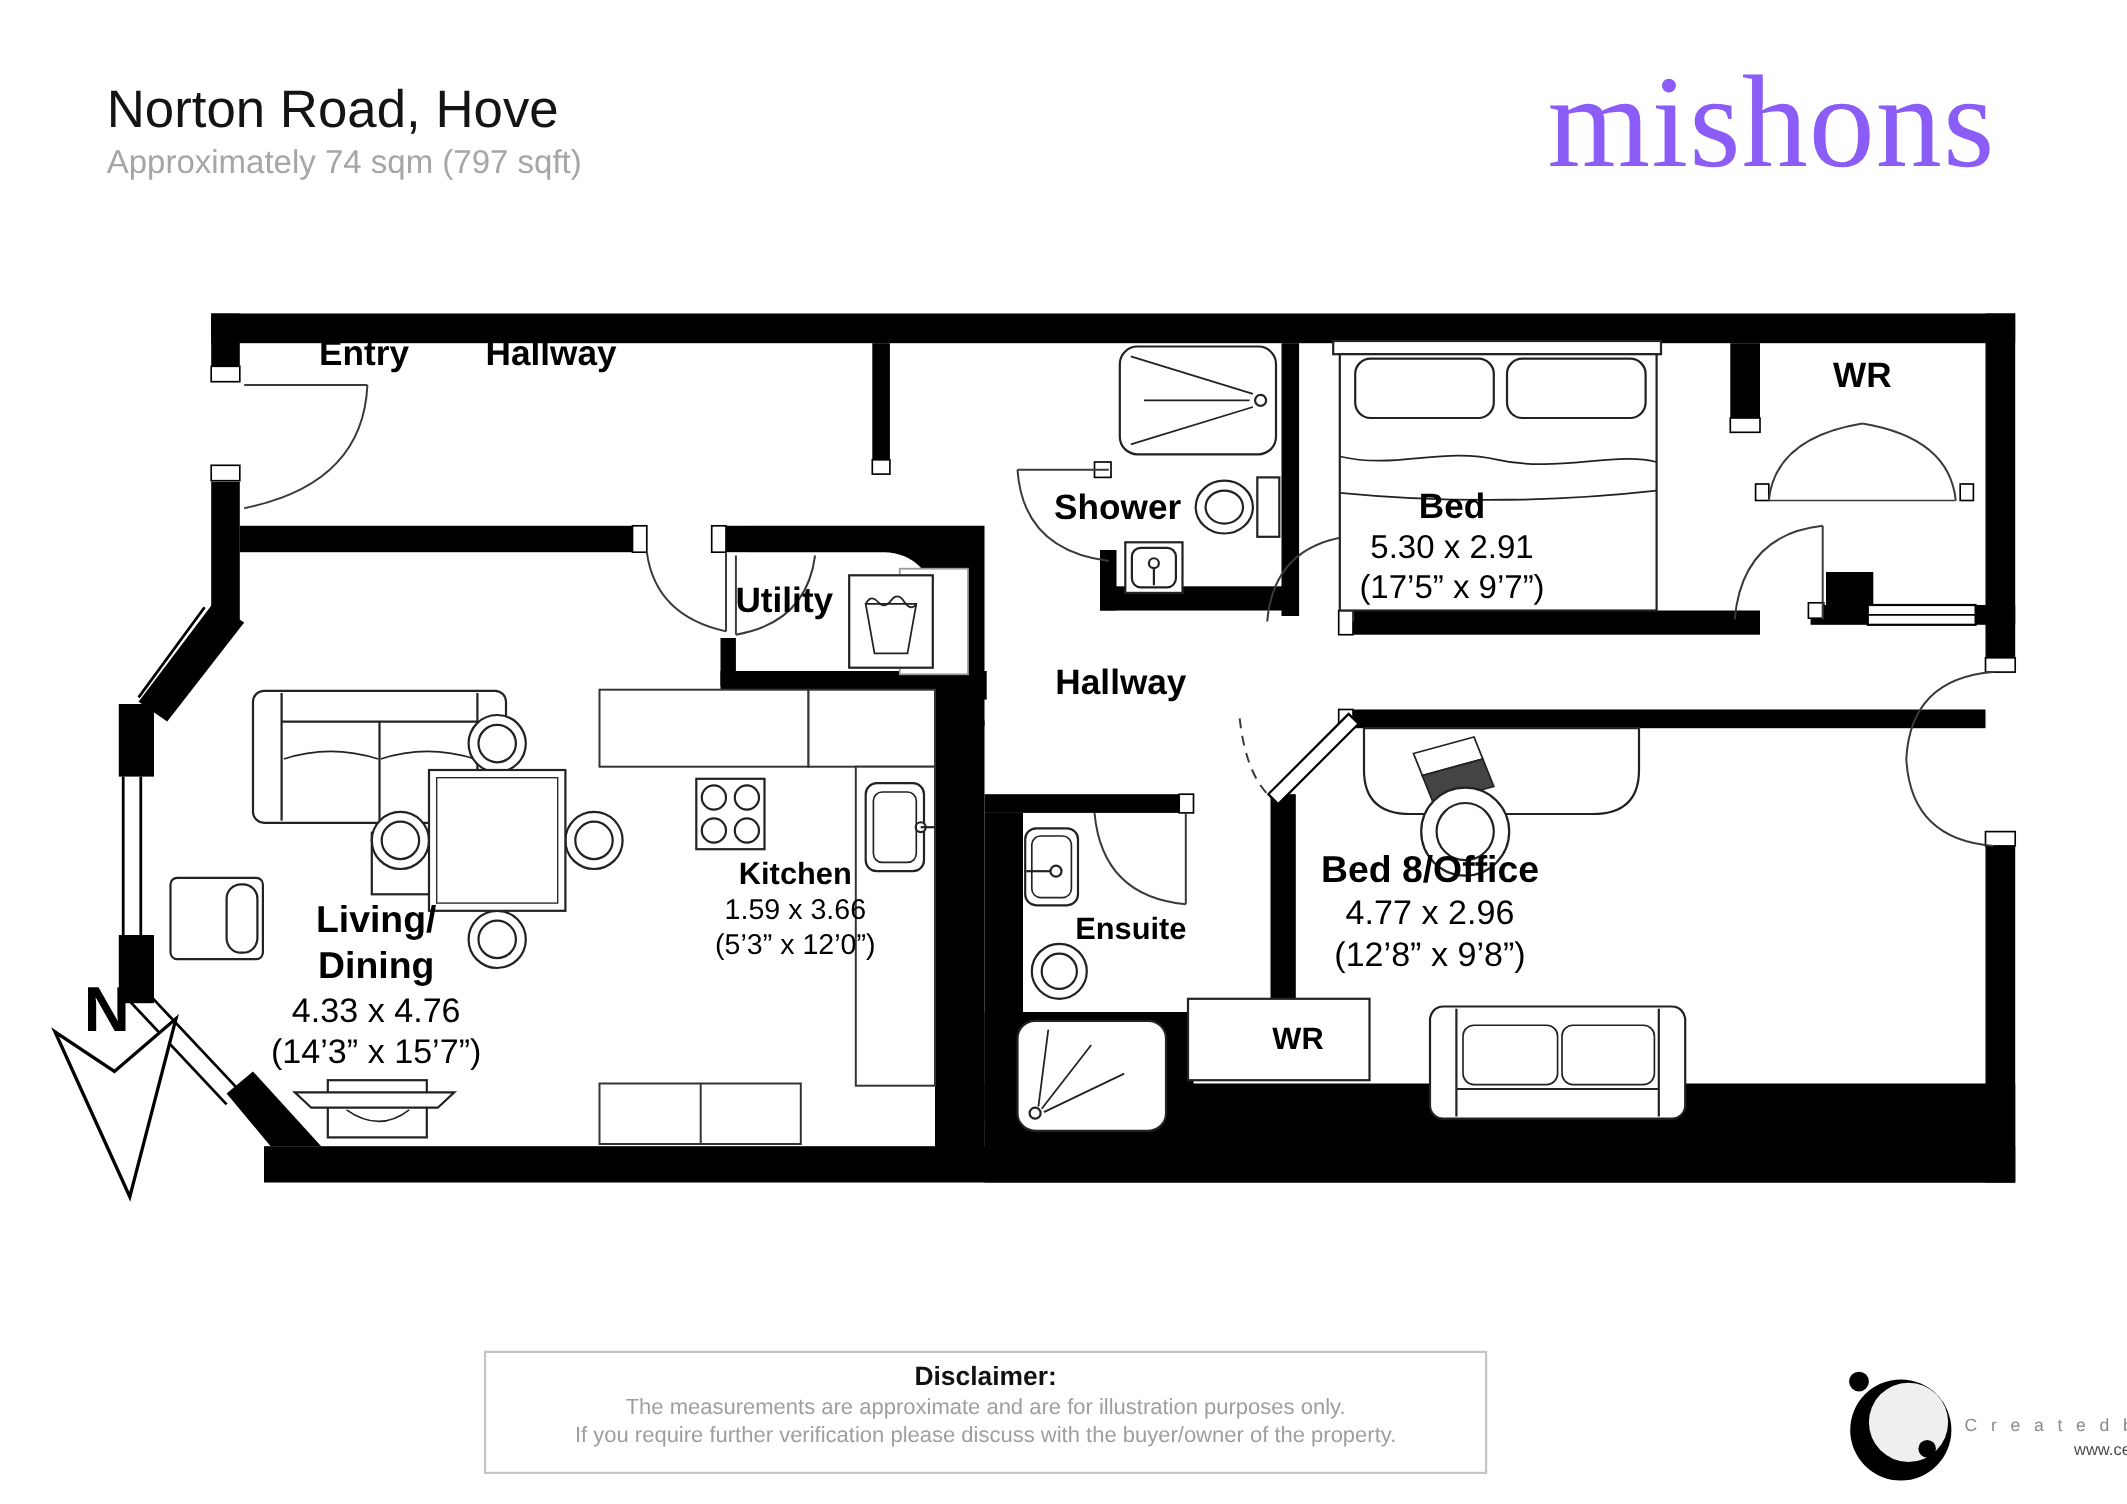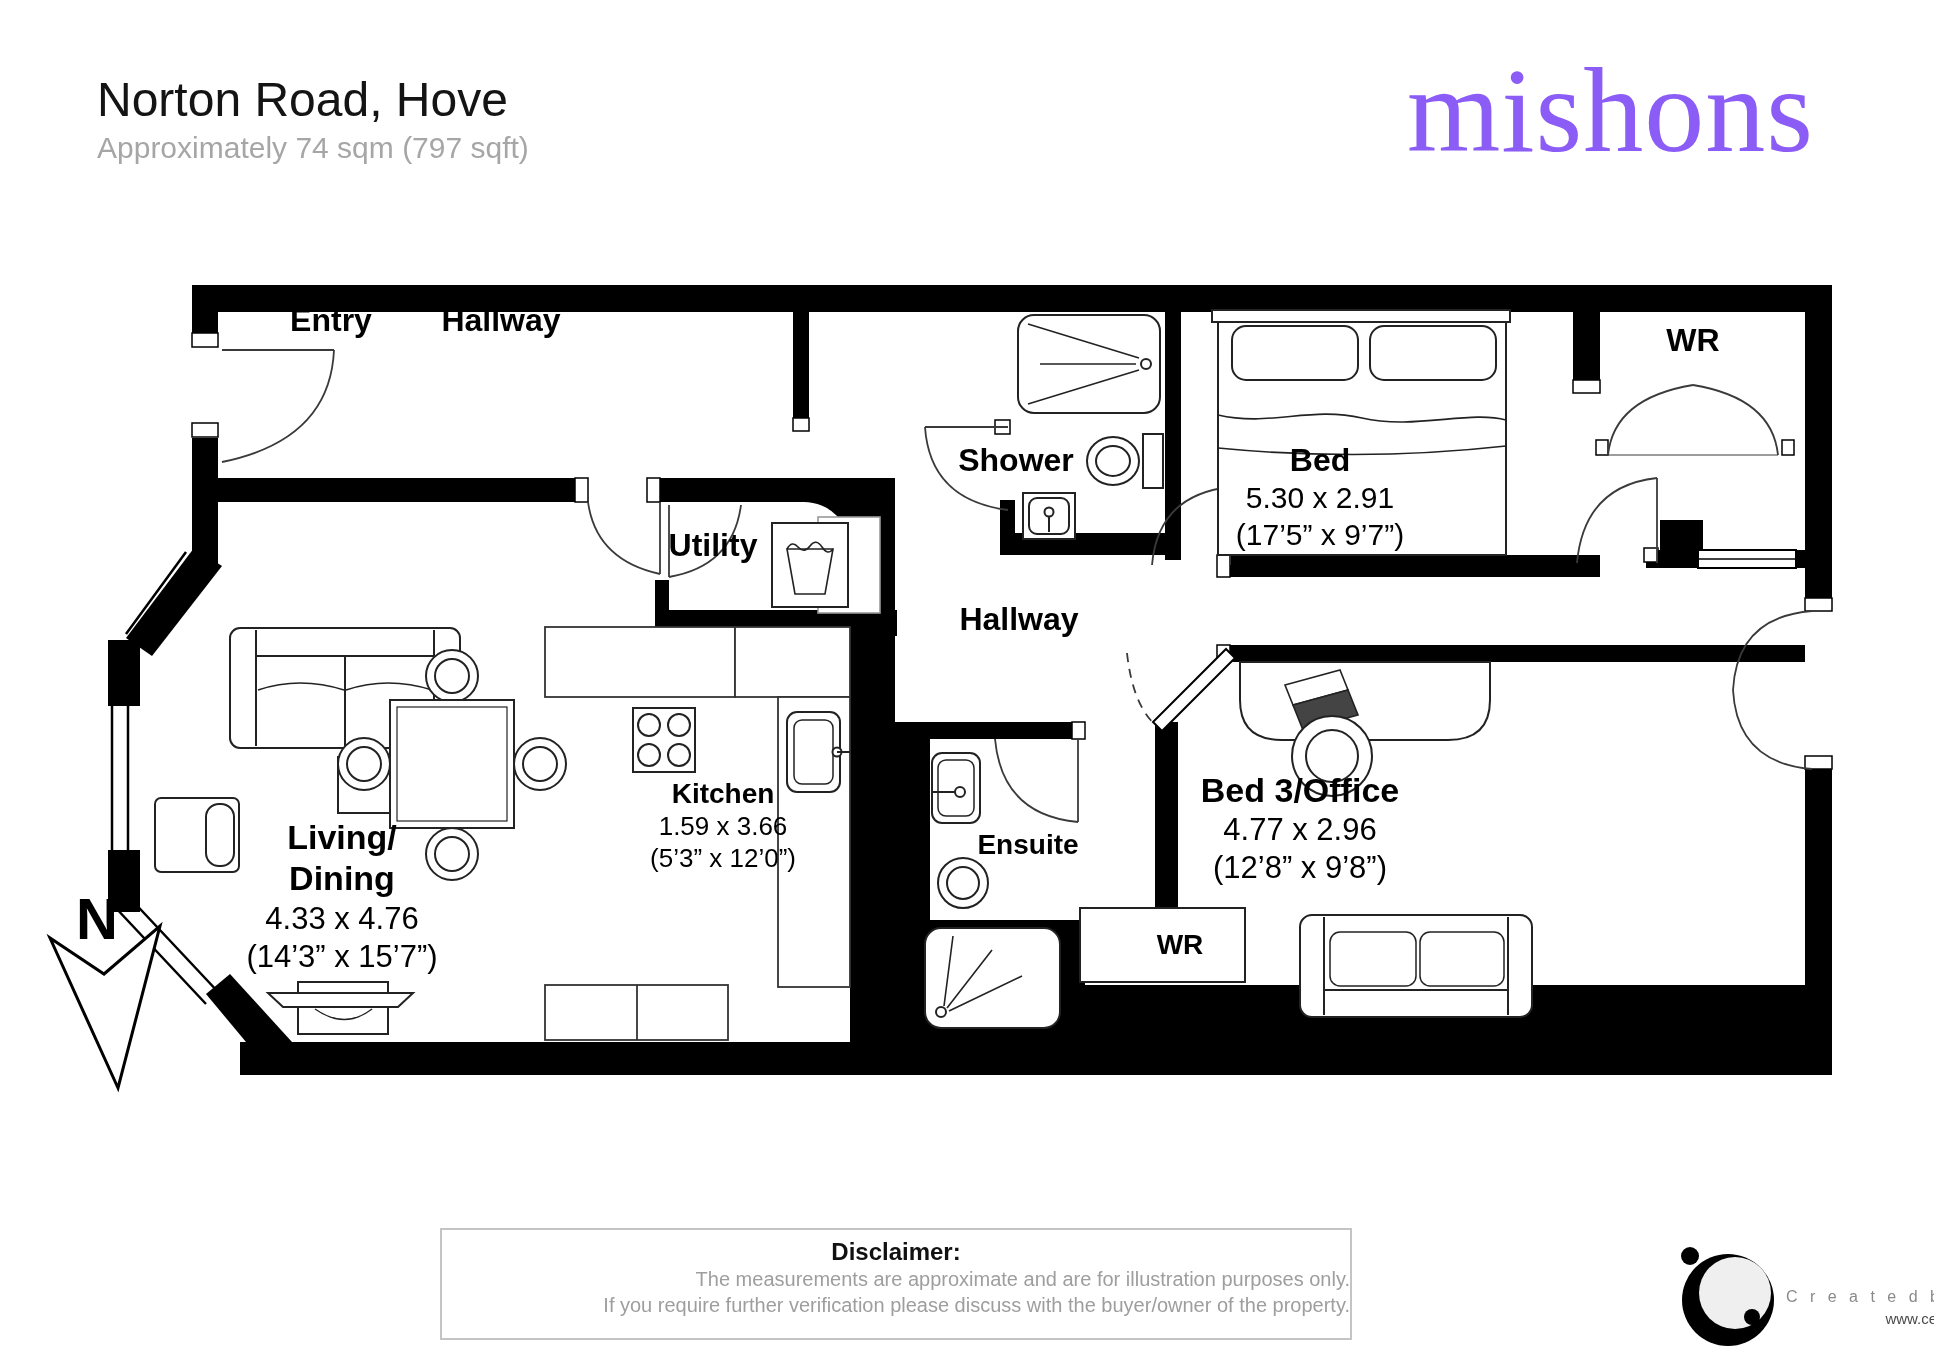--- a/index.html
+++ b/index.html
@@ -16,21 +16,21 @@
   .lbl .dim{font-weight:normal;font-size:30px;}
   .lbl.small{font-size:28px;margin-left:20px;}
   .lbl.small .dim{font-size:26px;}
   .lbl.big{font-size:34px;}
   .lbl.big .dim{font-size:31px;}
   .compass-n{position:absolute;left:97px;top:918px;transform:translate(-50%,-50%);
              font-size:58px;font-weight:bold;}
   .disclaimer{position:absolute;left:440px;top:1228px;width:912px;height:112px;
               border:2px solid #c4c4c4;text-align:center;box-sizing:border-box;padding-top:8px;}
   .disclaimer .d-title{font-size:24px;font-weight:bold;color:#111;}
-  .disclaimer .d-line{font-size:20px;color:#9e9e9e;line-height:26px;text-align:right;}
+  .disclaimer .d-line{font-size:20px;color:#9e9e9e;line-height:26px;}
   .credits{position:absolute;left:1786px;top:1288px;}
   .credits .created{font-size:16px;color:#8a8a8a;letter-spacing:4px;white-space:nowrap;}
   .credits .url{font-size:15px;color:#4a4a4a;margin-top:4px;text-align:center;white-space:nowrap;}
 </style>
 </head>
 <body>
 
 <svg id="plan-svg" viewBox="0 0 1934 1367">
 
   <g fill="#000" stroke="none">
@@ -301,21 +301,21 @@
 <div class="lbl big" style="left:342px;top:896px">
   <div>Living/</div>
   <div>Dining</div>
   <div class="dim">4.33 x 4.76</div>
   <div class="dim">(14’3” x 15’7”)</div>
 </div>
 
 <div class="lbl small" style="left:1008px;top:845px">Ensuite</div>
 
 <div class="lbl big" style="left:1300px;top:829px">
-  <div>Bed 3/Office</div>
+  <div>Bed 8/Office</div>
   <div class="dim">4.77 x 2.96</div>
   <div class="dim">(12’8” x 9’8”)</div>
 </div>
 
 <div class="lbl small" style="left:1160px;top:945px">WR</div>
 
 <div class="compass-n">N</div>
 
 <div class="disclaimer">
   <div class="d-title">Disclaimer:</div>

